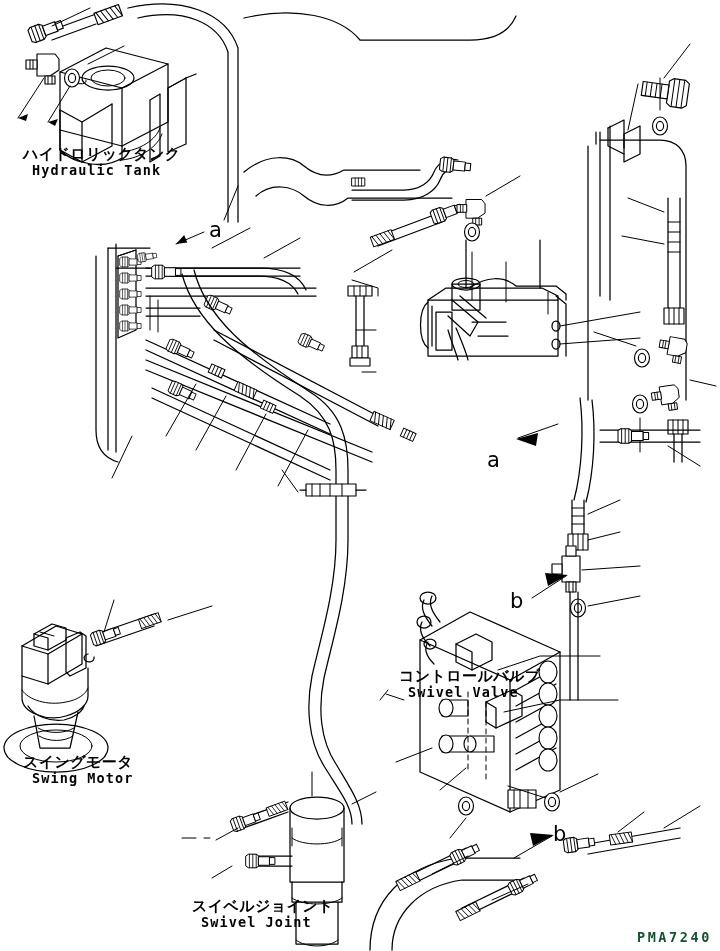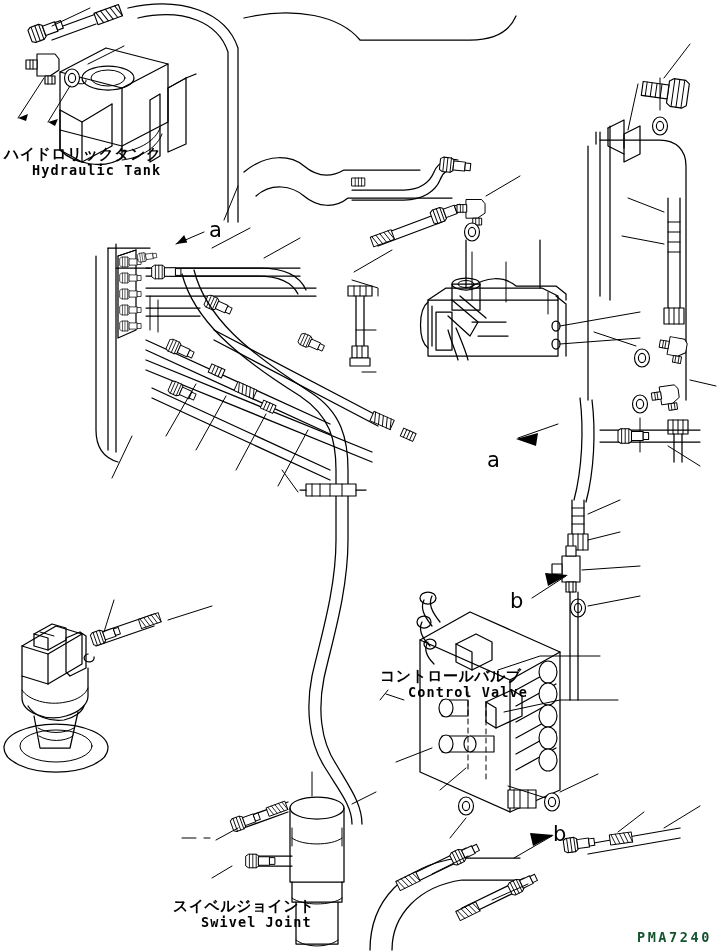--- a/index.html
+++ b/index.html
@@ -23,20 +23,21 @@
     white-space:nowrap;
     line-height:1.12;
     user-select:none;
   }
   .lbl .jp{
     display:block;
     font-family:"DejaVu Sans", sans-serif;
     font-size:15px;
     font-weight:700;
     letter-spacing:0.4px;
+    margin-left:19px;
   }
   .lbl .en{
     display:block;
     font-family:"DejaVu Sans Mono","Liberation Mono",monospace;
     font-size:13.5px;
     font-weight:700;
     letter-spacing:1.1px;
     padding-left:28px;
   }
   .callout{
@@ -618,23 +619,27 @@
   </svg>
 
   <div class="lbl" style="left:4px;  top:146px;">
     <span class="jp">ハイドロリックタンク</span>
     <span class="en">Hydraulic Tank</span>
   </div>
 
 
   <div class="lbl" style="left:380px; top:668px;">
     <span class="jp">コントロールバルブ</span>
-    <span class="en">Control Valve</span>
+    <span class="en">Swivel Valve</span>
   </div>
 
+  <div class="lbl" style="left:4px;   top:754px;">
+    <span class="jp">スイングモータ</span>
+    <span class="en">Swing Motor</span>
+  </div>
 
   <div class="lbl" style="left:173px; top:898px;">
     <span class="jp">スイベルジョイント</span>
     <span class="en">Swivel Joint</span>
   </div>
 
   <div class="callout" style="left:209px; top:218px;">a</div>
   <div class="callout" style="left:487px; top:448px;">a</div>
   <div class="callout" style="left:510px; top:589px;">b</div>
   <div class="callout" style="left:553px; top:822px;">b</div>

